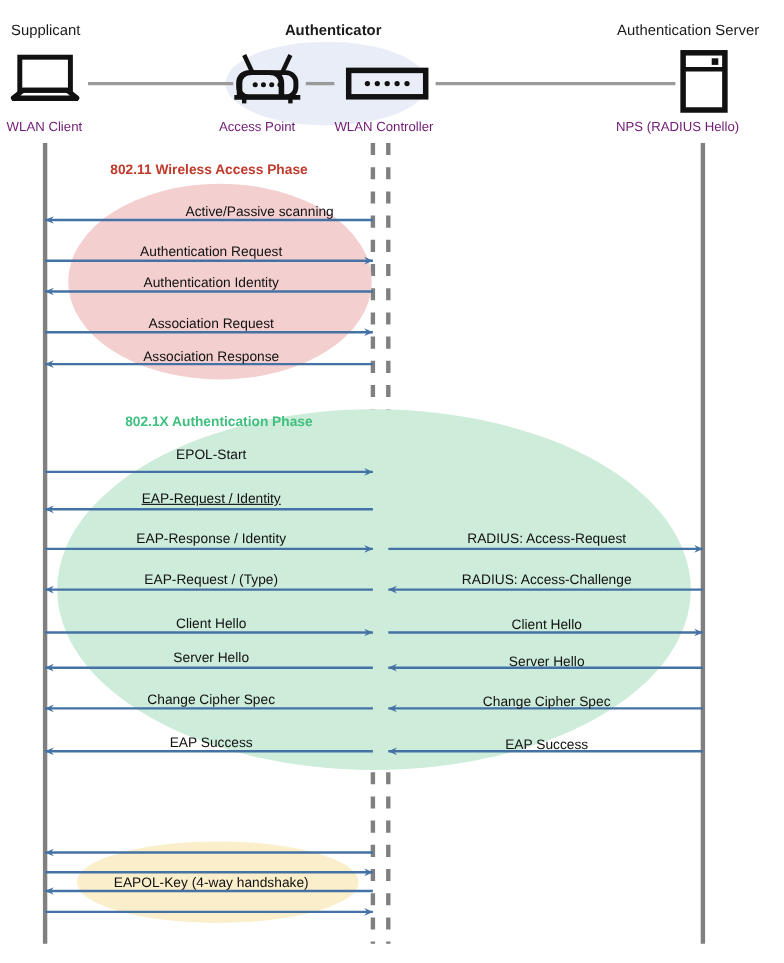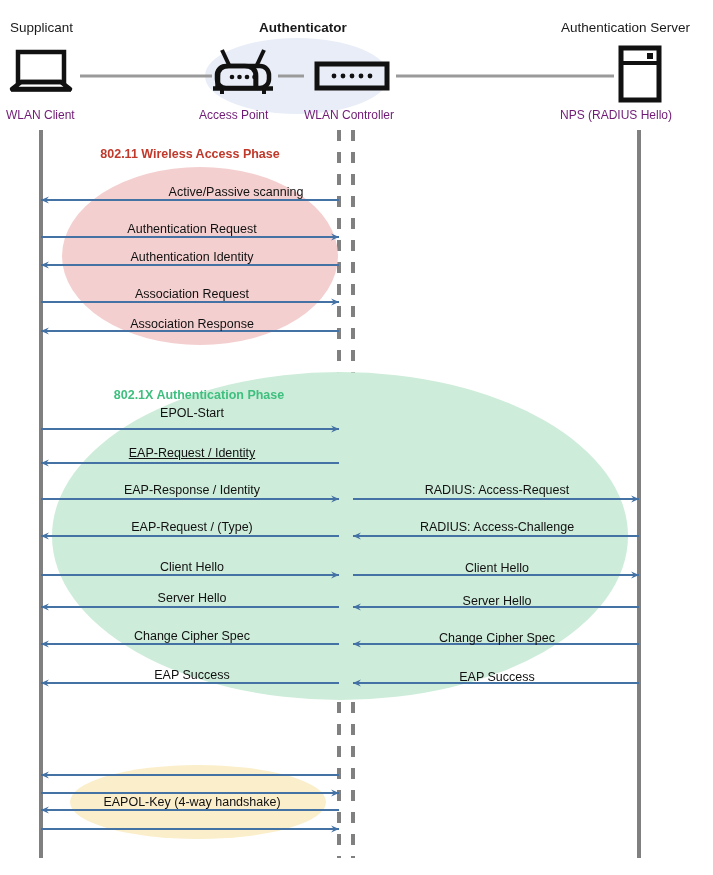--- a/index.html
+++ b/index.html
@@ -9,21 +9,21 @@
   svg#canvas{position:absolute;left:0;top:0;width:713px;height:875px;}
 
   .hdr-title{position:absolute;font-size:13.5px;color:#1a1a1a;white-space:nowrap;}
   .hdr-sub{position:absolute;font-size:12px;color:#701a75;white-space:nowrap;}
 
   .msg{position:absolute;font-size:12.5px;color:#111;white-space:nowrap;
        text-align:center;transform:translateX(-50%);}
   .phase{position:absolute;font-size:12.5px;white-space:nowrap;
          text-align:center;transform:translateX(-50%);font-weight:600;}
   .phase.p11{color:#c0392b;}
-  .phase.p1x{color:#3fbf7f;margin-top:12px;}
+  .phase.p1x{color:#3fbf7f;}
   .phase.pkey{color:#e0a060;line-height:1.45;white-space:normal;width:240px;}
 </style>
 </head>
 <body>
 
 <div id="stage">
 
   <svg id="canvas" viewBox="0 0 713 875">
     <defs>
       <marker id="ahR" markerWidth="9" markerHeight="9" refX="8.4" refY="4.5" orient="auto" markerUnits="userSpaceOnUse">

